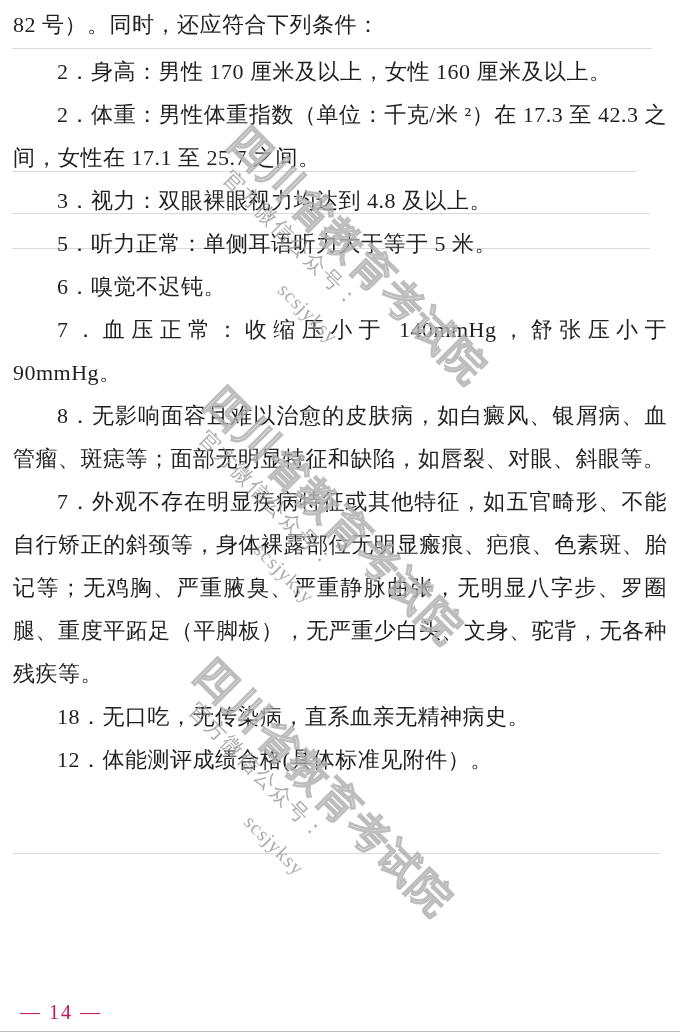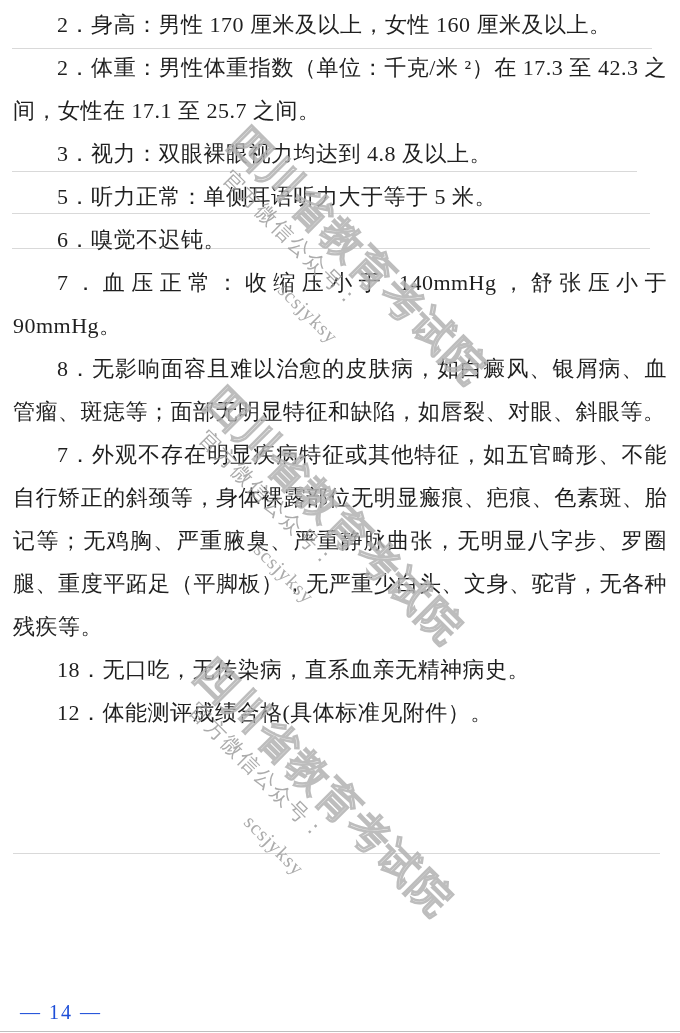--- a/index.html
+++ b/index.html
@@ -68,37 +68,38 @@
     margin-left: 140px;
     margin-top: 16px;
     letter-spacing: 1px;
   }
   .pageno {
     position: absolute;
     left: 20px;
     top: 1001px;
     font-size: 20px;
     letter-spacing: 2px;
-    color: #1d4ed8;
+    color: #be185d;
     z-index: 2;
   }
 </style>
 </head>
 <body>
 
 <div class="page">
 
   <div class="rule" style="top:48px; left:12px; width:640px"></div>
   <div class="rule" style="top:171px; left:12px; width:625px"></div>
   <div class="rule" style="top:213px; left:12px; width:638px"></div>
   <div class="rule" style="top:248px; left:12px; width:638px"></div>
   <div class="rule" style="top:853px; left:13px; width:647px"></div>
   <div class="rule rule-bottom" style="top:1031px; left:0; width:680px"></div>
 
   <div class="content">
+    <p class="para intro">82 号）。同时，还应符合下列条件：</p>
     <p class="para item">2．身高：男性 170 厘米及以上，女性 160 厘米及以上。</p>
     <p class="para item">2．体重：男性体重指数（单位：千克/米 ²）在 17.3 至 42.3 之间，女性在 17.1 至 25.7 之间。</p>
     <p class="para item">3．视力：双眼裸眼视力均达到 4.8 及以上。</p>
     <p class="para item">5．听力正常：单侧耳语听力大于等于 5 米。</p>
     <p class="para item">6．嗅觉不迟钝。</p>
     <p class="para item">7．血压正常：收缩压小于 140mmHg，舒张压小于 90mmHg。</p>
     <p class="para item">8．无影响面容且难以治愈的皮肤病，如白癜风、银屑病、血管瘤、斑痣等；面部无明显特征和缺陷，如唇裂、对眼、斜眼等。</p>
     <p class="para item">7．外观不存在明显疾病特征或其他特征，如五官畸形、不能自行矫正的斜颈等，身体裸露部位无明显瘢痕、疤痕、色素斑、胎记等；无鸡胸、严重腋臭、严重静脉曲张，无明显八字步、罗圈腿、重度平跖足（平脚板），无严重少白头、文身、驼背，无各种残疾等。</p>
     <p class="para item">18．无口吃，无传染病，直系血亲无精神病史。</p>
     <p class="para item">12．体能测评成绩合格(具体标准见附件）。</p>

